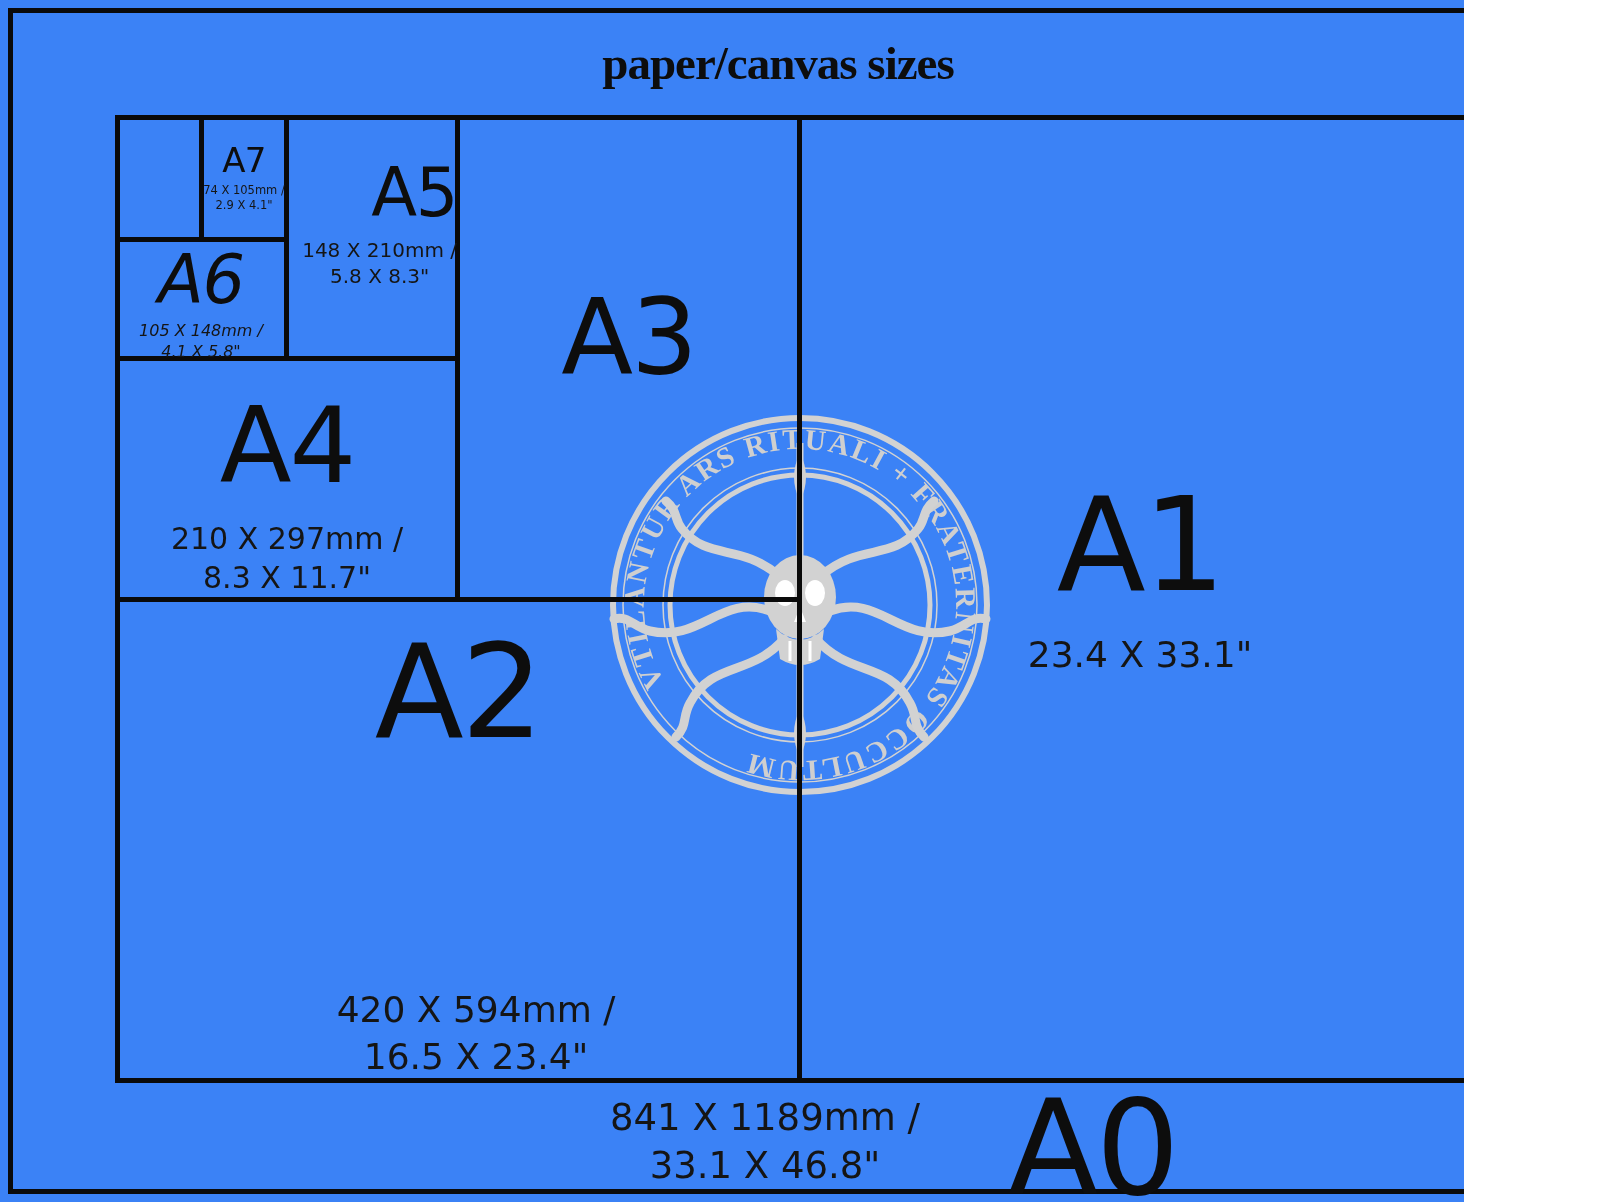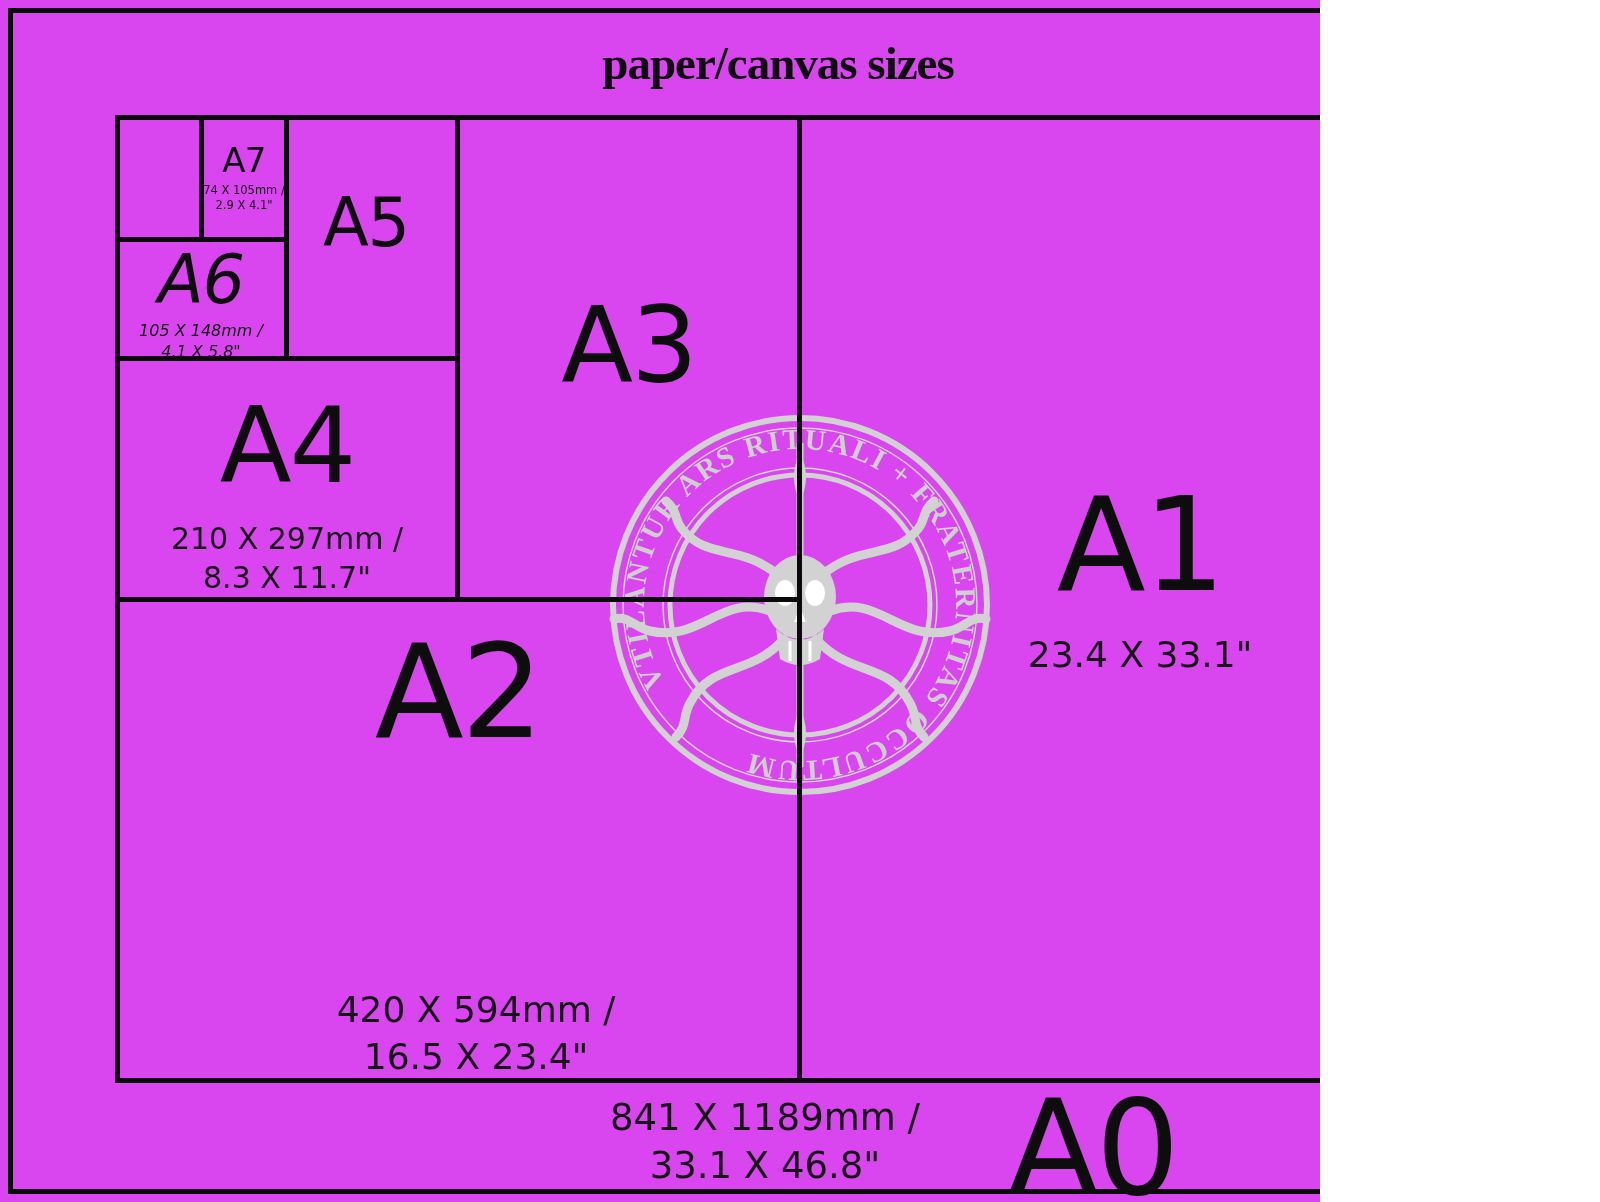--- a/index.html
+++ b/index.html
@@ -1,17 +1,17 @@
 <!DOCTYPE html>
 <html><head>
 <meta charset="utf-8">
 <style>
   html,body{margin:0;padding:0;background:#ffffff;}
   .stage{
-    position:relative;width:1320px;height:1202px;background:#d946ef;
+    position:relative;width:1464px;height:1202px;background:#3b82f6;
     font-family:"DejaVu Sans",sans-serif;color:#111;overflow:hidden;
   }
   .title{
     position:absolute;left:0;top:36px;width:1600px;text-align:center;
     font-family:"Liberation Serif",serif;font-weight:bold;font-size:47px;
     letter-spacing:-1px;transform:translateX(-22px);z-index:3;color:#0d0d0d;
   }
   
   .page-border{
     position:absolute;left:8px;top:8px;width:1585px;height:1186px;
@@ -35,27 +35,27 @@
     justify-content:center;text-align:center;z-index:3;box-sizing:border-box;
   }
   .lbl{line-height:1.05;letter-spacing:-0.02em;color:#0d0d0d;}
   .dims{line-height:1.3;margin-top:0.45em;color:#151515;white-space:nowrap;}
   .box-a7{left:201px;top:117px;width:86px;height:122px;}
   .box-a7 .lbl{font-size:34px;}
   .box-a7 .dims{font-size:11.5px;margin-top:4px;}
   .box-a6{left:117px;top:245px;width:168px;height:118px;font-style:italic;}
   .box-a6 .lbl{font-size:67px;}
   .box-a6 .dims{font-size:16px;margin-top:6px;}
-  .box-a5{left:281px;top:117px;width:170px;height:241px;padding-bottom:28px;}
+  .box-a5{left:287px;top:117px;width:170px;height:241px;padding-bottom:28px;align-items:flex-end;}
   .box-a5 .lbl{font-size:67px;}
   .box-a5 .dims{font-size:20px;margin-top:8px;}
   .box-a4{left:117px;top:359px;width:340px;height:240px;padding-top:30px;}
   .box-a4 .lbl{font-size:105px;}
   .box-a4 .dims{font-size:30px;margin-top:18px;}
-  .box-a3{left:458px;top:117px;width:341px;height:482px;padding-bottom:24px;}
+  .box-a3{left:458px;top:109px;width:341px;height:482px;padding-bottom:24px;}
   .box-a3 .lbl{font-size:105px;}
   .box-a3 .dims{font-size:29px;margin-top:14px;}
   .box-a2{left:117px;top:600px;width:682px;height:481px;padding-top:24px;justify-content:space-between;}
   .box-a2 .lbl{font-size:130px;}
   .box-a2 .dims{font-size:36px;margin-top:18px;margin-left:36px;}
   .box-a1{left:800px;top:117px;width:680px;height:962px;padding-bottom:40px;}
   .box-a1 .lbl{font-size:130px;}
   .box-a1 .dims{font-size:36px;margin-top:18px;}
   
   .a0-dims{
@@ -139,20 +139,24 @@
   <div class="box box-a6">
     <div class="lbl">A6</div>
     <div class="dims">
       <div>105 X 148mm /</div>
       <div>4.1 X 5.8"</div>
     </div>
   </div>
 
   <div class="box box-a5">
     <div class="lbl">A5</div>
+    <div class="dims">
+      <div>148 X 210mm /</div>
+      <div>5.8 X 8.3"</div>
+    </div>
   </div>
 
   <div class="box box-a4">
     <div class="lbl">A4</div>
     <div class="dims">
       <div>210 X 297mm /</div>
       <div>8.3 X 11.7"</div>
     </div>
   </div>
 

